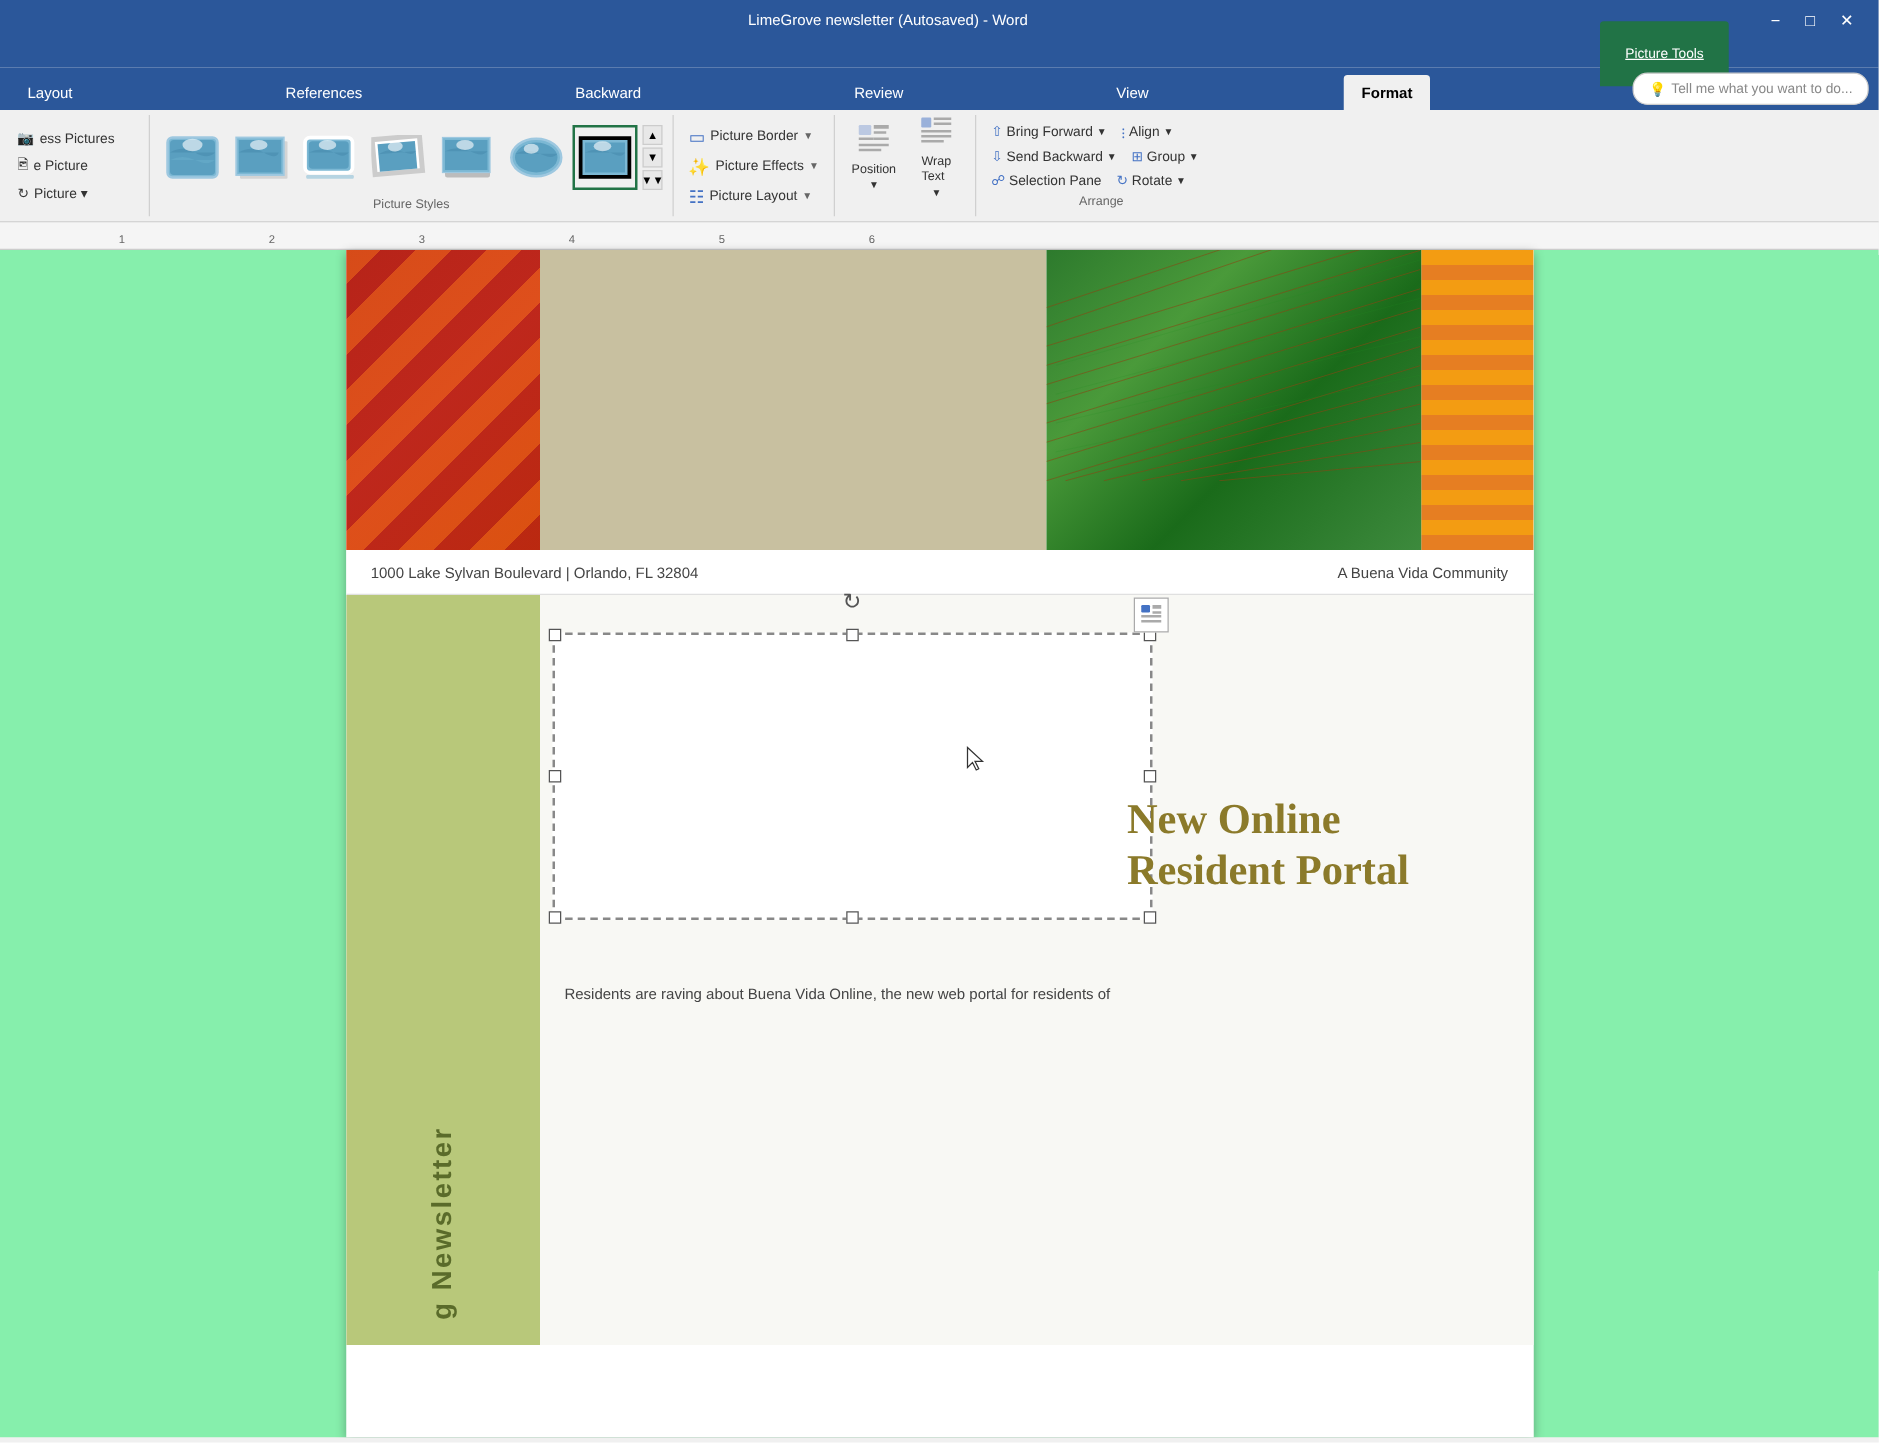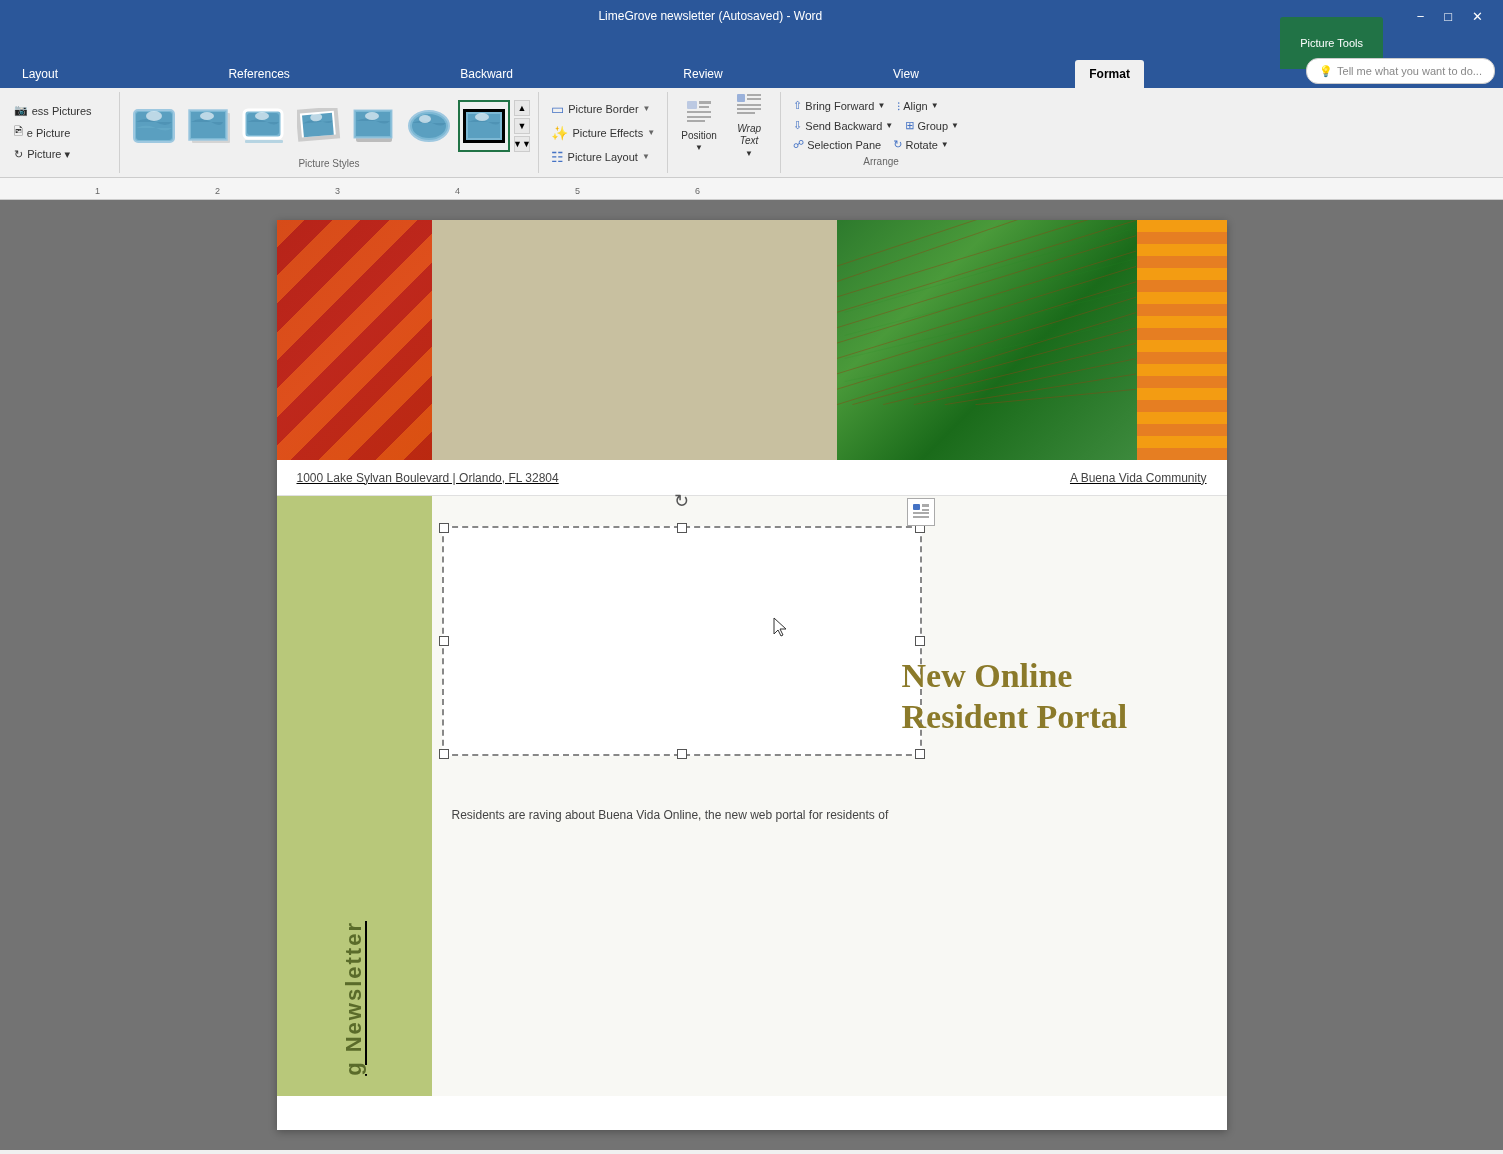--- a/index.html
+++ b/index.html
@@ -32,20 +32,21 @@
       padding-right: 120px;
       height: 22px;
     }
     .picture-tools-label {
       background: #217346;
       color: white;
       font-size: 11px;
       padding: 20px 20px;
       border-top-left-radius: 3px;
       border-top-right-radius: 3px;
+      text-decoration: underline;
     }
 
     
     .ribbon-tabs {
       background: #2b579a;
       display: flex;
       align-items: flex-end;
       height: 34px;
       padding-left: 8px;
       justify-content: space-between;
@@ -273,26 +274,24 @@
     }
     .ruler-num {
       position: absolute;
       font-size: 9px;
       color: #666;
       bottom: 3px;
     }
 
     
     .doc-area {
-      background: #737373;
+      background: #86efac;
       min-height: 950px;
       display: flex;
       justify-content: center;
-      padding: 20px;
-      text-decoration: underline;
     }
 
     
     .page {
       background: white;
       width: 950px;
       min-height: 900px;
       position: relative;
       box-shadow: 0 2px 8px rgba(0,0,0,0.3);
       overflow: hidden;
@@ -695,21 +694,21 @@
         <div class="ribbon-pos-icon">
           <svg width="28" height="28" viewBox="0 0 28 28" xmlns="http://www.w3.org/2000/svg">
             <rect x="2" y="4" width="8" height="8" fill="#4472c4" opacity="0.5" rx="1"></rect>
             <rect x="12" y="4" width="14" height="2" fill="#aaa"></rect>
             <rect x="12" y="8" width="14" height="2" fill="#aaa"></rect>
             <rect x="2" y="14" width="24" height="2" fill="#aaa"></rect>
             <rect x="2" y="18" width="24" height="2" fill="#aaa"></rect>
             <rect x="2" y="22" width="18" height="2" fill="#aaa"></rect>
           </svg>
         </div>
-        <span style="font-size:10px; text-align:center; line-height:1.2;font-style:italic;">Wrap<br>Text</span>
+        <span style="font-size:10px; text-align:left; line-height:1.2;">Wrap<br>Text</span>
         <span style="font-size:8px;">▼</span>
       </div>
     </div>
     <div class="ribbon-section-label"></div>
   </div>
 
   <div class="ribbon-arrange-group">
     <div class="arrange-row">
       <div class="arrange-cmd">
         <span style="color:#4472c4;">⇧</span>

